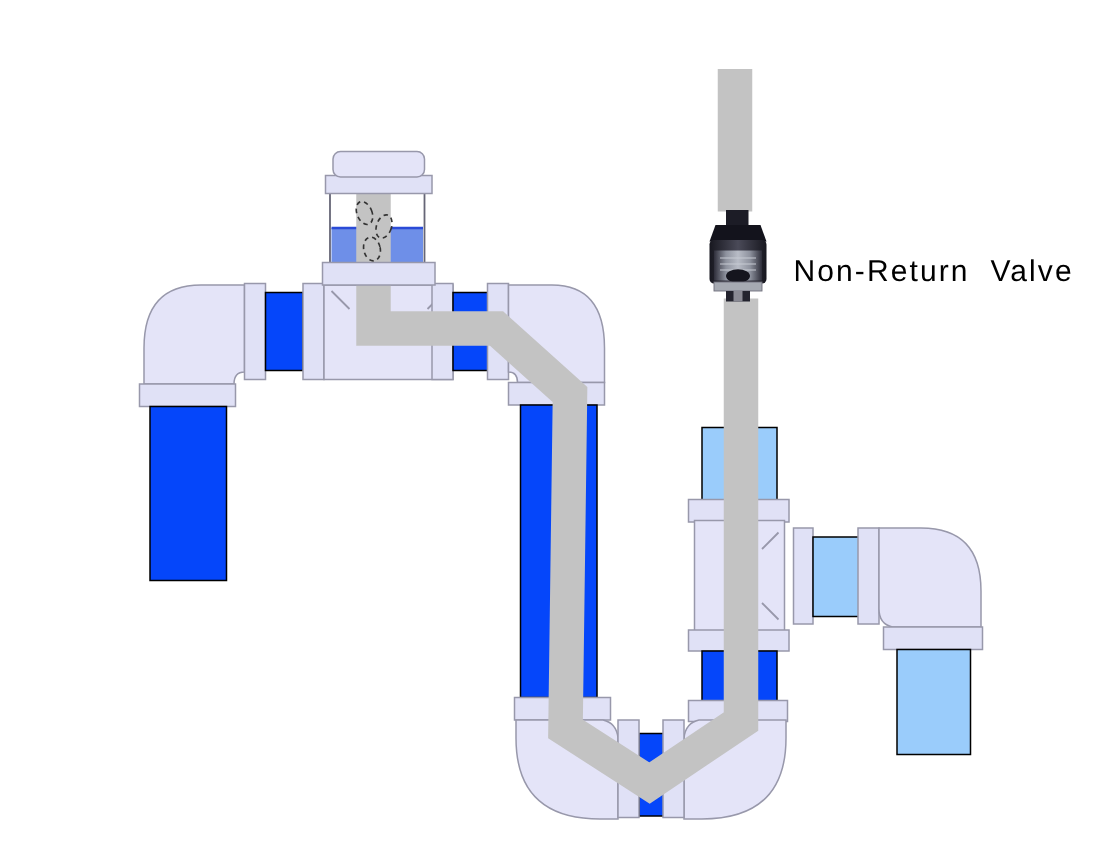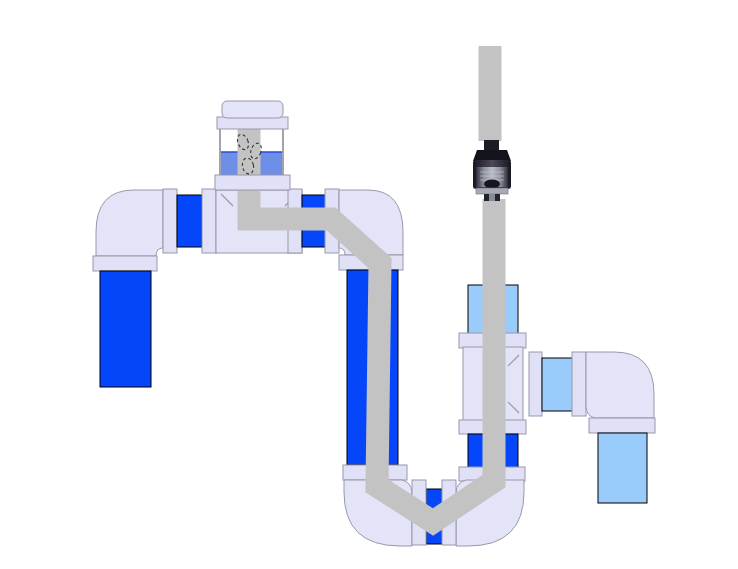--- a/index.html
+++ b/index.html
@@ -97,13 +97,14 @@
     <rect x="473" y="160" width="38" height="29" rx="3" fill="url(#vg)"></rect>
     <rect x="476" y="167" width="32" height="20" fill="url(#gg)"></rect>
     <path d="M480,172 H504 M480,176 H504 M480,180 H504" stroke="#c8ccd4" stroke-width="0.9" opacity="0.65"></path>
     <ellipse cx="492" cy="184" rx="8" ry="4.5" fill="#15151e"></ellipse>
     <rect x="476" y="188" width="32" height="6" fill="#a6aab2" stroke="#70707c" stroke-width="0.6"></rect>
     <rect x="484" y="194" width="16" height="7" fill="#23232e"></rect>
     <rect x="489" y="194" width="6" height="7" fill="#8a8a94"></rect>
   </g>
 </svg>
 
+<div id="valve-label">Non-Return  Valve</div>
 </div>
 
 </body></html>

